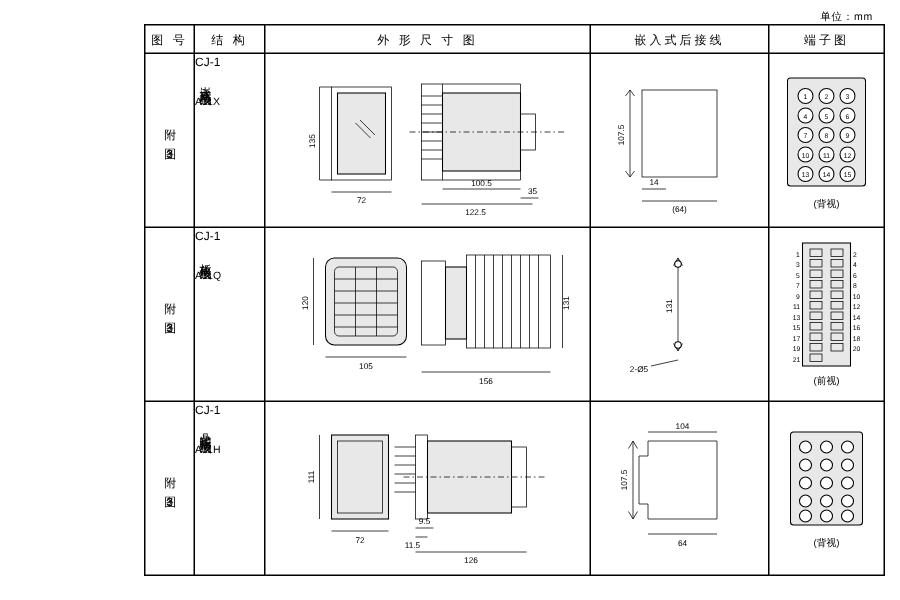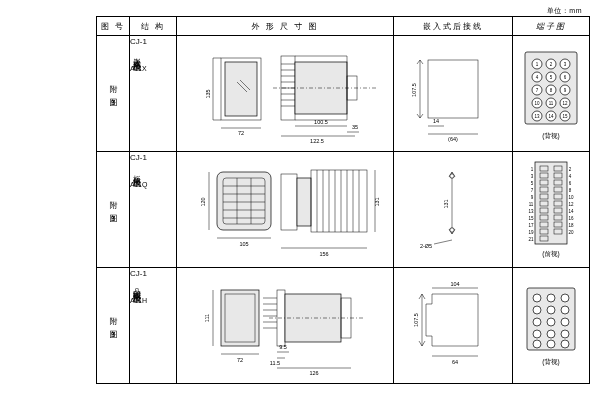--- a/index.html
+++ b/index.html
@@ -5,21 +5,21 @@
   html,body{margin:0;padding:0;background:#ffffff;}
   body{width:600px;height:400px;font-family:"Liberation Sans","DejaVu Sans",sans-serif;color:#000;}
   .page{position:relative;width:600px;height:400px;}
 
   .unit{position:absolute;right:18px;top:6px;font-size:7px;color:#000;letter-spacing:0.5px;}
 
   table.main{position:absolute;left:96px;top:16px;width:488px;height:368px;border-collapse:collapse;table-layout:fixed;}
   table.main td,table.main th{border:1px solid #000;padding:0;vertical-align:middle;}
   thead th{height:18px;font-weight:normal;font-size:8px;letter-spacing:2px;}
 
-  .c1{width:32px;} .c2{width:46px;} .c3{width:216px;margin-left:44px;} .c4{width:118px;} .c5{width:76px;font-style:italic;}
+  .c1{width:32px;} .c2{width:46px;} .c3{width:216px;margin-left:44px;} .c4{width:118px;} .c5{width:76px;}
 
   .rowh{height:116px;}
 
   
   .fignum{font-size:8px;line-height:11px;text-align:center;}
   .fignum .v{writing-mode:vertical-rl;text-orientation:upright;display:inline-block;letter-spacing:2px;}
 
   
   .struct{text-align:left;font-size:8px;line-height:11px;position:relative;height:100%;}
   .struct .title{font-size:8px;margin-bottom:2px;}

